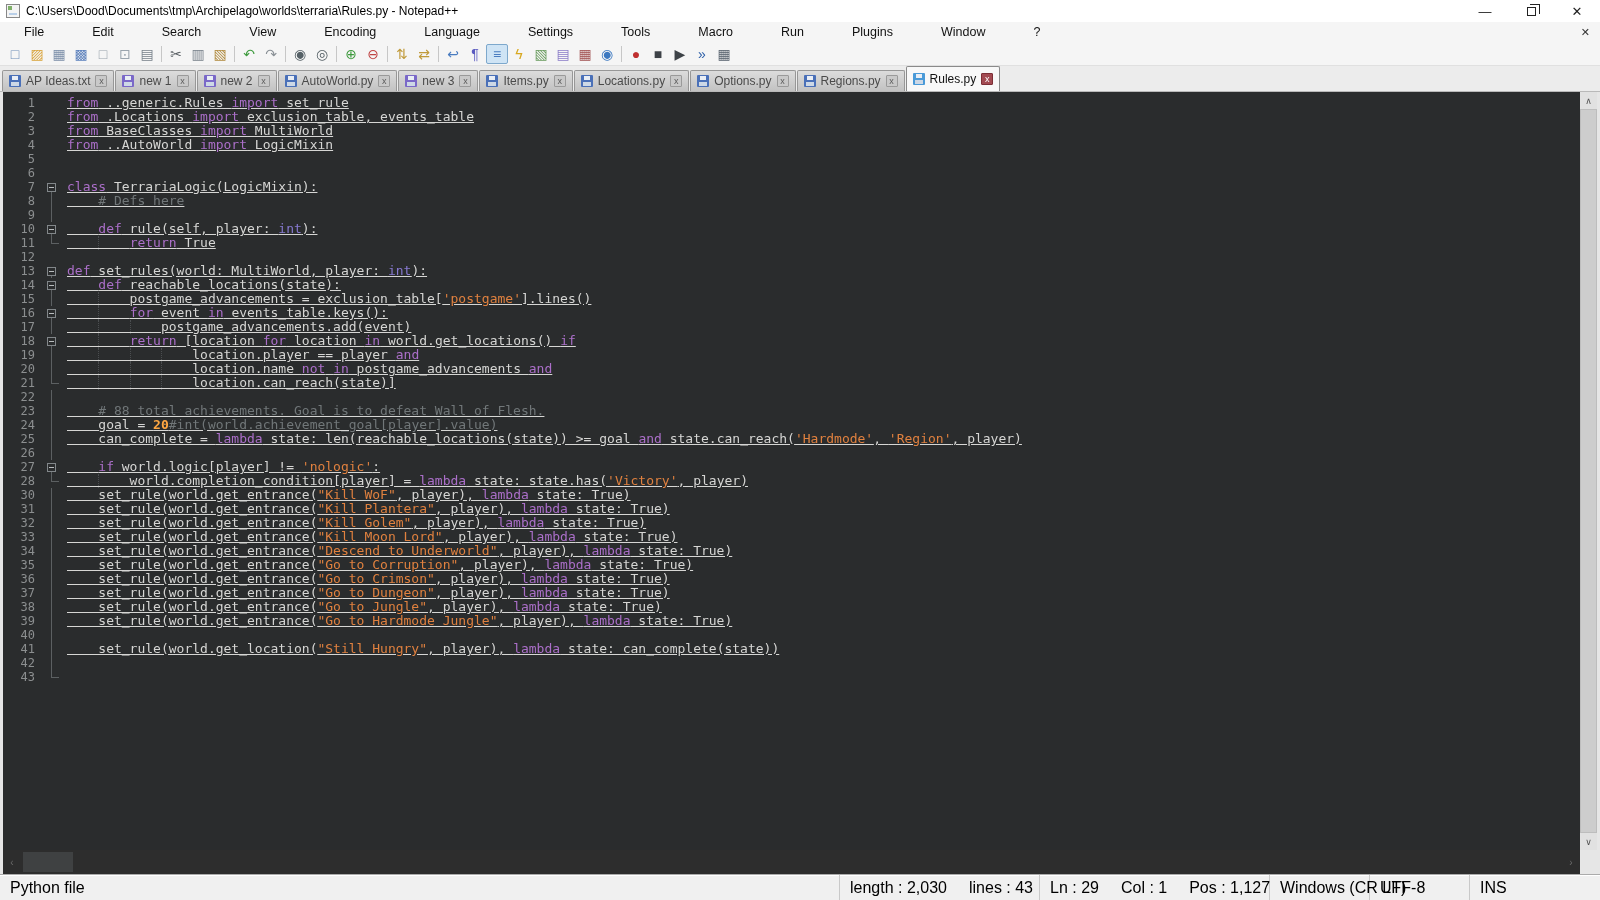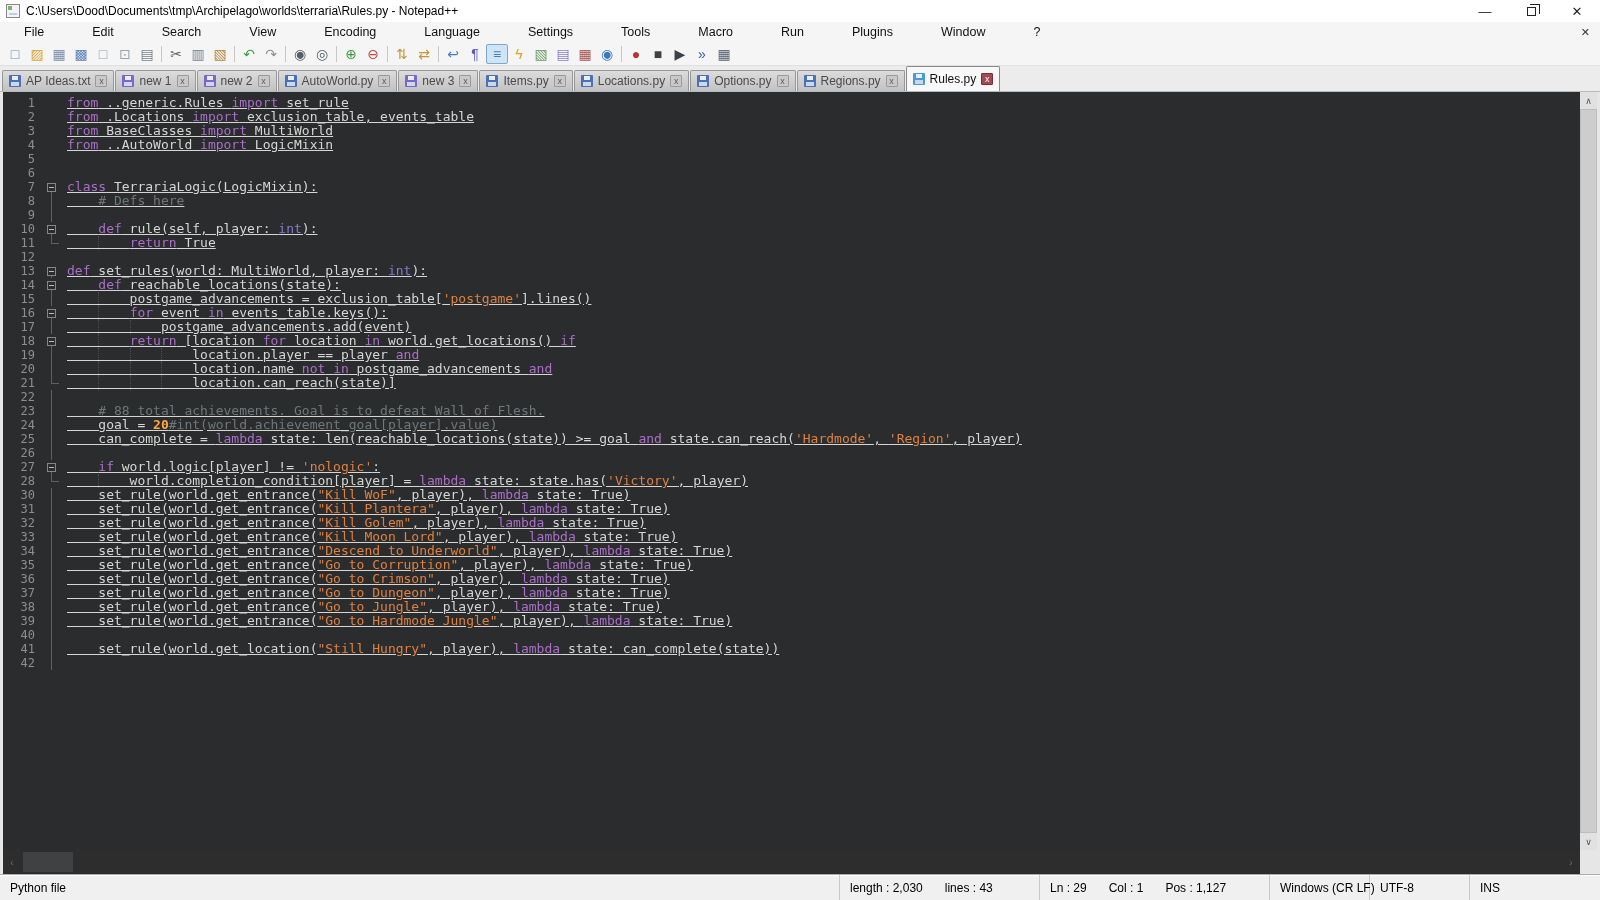--- a/index.html
+++ b/index.html
@@ -61,21 +61,21 @@
   .vscroll { width:17px; background:#e1e1e1; display:flex; flex-direction:column; align-items:center; flex:0 0 auto; }
   .varrow { height:17px; width:17px; display:flex; align-items:center; justify-content:center; font-size:9px; color:#505050; }
   .vthumb { flex:1; width:17px; background:#cdcdcd; border:1px solid #bdbdbd; }
   .hscroll-row { height:24px; display:flex; }
   .htrack { flex:1; background:#2d2d2d; display:flex; align-items:center; }
   .harrow { width:18px; text-align:center; color:#6a6a6a; font-size:10px; }
   .hthumb { width:50px; height:20px; background:#3f4142; margin-left:2px; }
   .hcorner { width:17px; background:#e6e6e6; }
 
   
-  .statusbar { height:26px; margin-top:0; background:#f0f0f0; border-top:1px solid #ababab; box-shadow:inset 0 1px 0 #ffffff; display:flex; align-items:center; font-size:12px; color:#000; flex:0 0 auto; }
+  .statusbar { height:26px; margin-top:0; background:#f0f0f0; border-top:1px solid #ababab; box-shadow:inset 0 1px 0 #ffffff; display:flex; align-items:center; font-size:16px; color:#000; flex:0 0 auto; }
   .ssec { height:100%; display:flex; align-items:center; padding:0 10px; border-right:1px solid #c9c9c9; white-space:pre; }
   .ssec.grow { flex:1; border-right:1px solid #c9c9c9; }
   .sgap { margin-right:22px; }
 </style>
 </head>
 <body>
 
 <div class="window">
 
   <div class="titlebar">
@@ -237,20 +237,21 @@
           <div class="line"><span class="lnum">33</span><span class="fold"><span class="vline"></span></span><span class="ltext"><span class="tk-d">    set_rule(world.get_entrance(</span><span class="tk-s">"Kill Moon Lord"</span><span class="tk-d">, player), </span><span class="tk-k">lambda</span><span class="tk-d"> state: True)</span></span></div>
           <div class="line"><span class="lnum">34</span><span class="fold"><span class="vline"></span></span><span class="ltext"><span class="tk-d">    set_rule(world.get_entrance(</span><span class="tk-s">"Descend to Underworld"</span><span class="tk-d">, player), </span><span class="tk-k">lambda</span><span class="tk-d"> state: True)</span></span></div>
           <div class="line"><span class="lnum">35</span><span class="fold"><span class="vline"></span></span><span class="ltext"><span class="tk-d">    set_rule(world.get_entrance(</span><span class="tk-s">"Go to Corruption"</span><span class="tk-d">, player), </span><span class="tk-k">lambda</span><span class="tk-d"> state: True)</span></span></div>
           <div class="line"><span class="lnum">36</span><span class="fold"><span class="vline"></span></span><span class="ltext"><span class="tk-d">    set_rule(world.get_entrance(</span><span class="tk-s">"Go to Crimson"</span><span class="tk-d">, player), </span><span class="tk-k">lambda</span><span class="tk-d"> state: True)</span></span></div>
           <div class="line"><span class="lnum">37</span><span class="fold"><span class="vline"></span></span><span class="ltext"><span class="tk-d">    set_rule(world.get_entrance(</span><span class="tk-s">"Go to Dungeon"</span><span class="tk-d">, player), </span><span class="tk-k">lambda</span><span class="tk-d"> state: True)</span></span></div>
           <div class="line"><span class="lnum">38</span><span class="fold"><span class="vline"></span></span><span class="ltext"><span class="tk-d">    set_rule(world.get_entrance(</span><span class="tk-s">"Go to Jungle"</span><span class="tk-d">, player), </span><span class="tk-k">lambda</span><span class="tk-d"> state: True)</span></span></div>
           <div class="line"><span class="lnum">39</span><span class="fold"><span class="vline"></span></span><span class="ltext"><span class="tk-d">    set_rule(world.get_entrance(</span><span class="tk-s">"Go to Hardmode Jungle"</span><span class="tk-d">, player), </span><span class="tk-k">lambda</span><span class="tk-d"> state: True)</span></span></div>
           <div class="line"><span class="lnum">40</span><span class="fold"><span class="vline"></span></span><span class="ltext"></span></div>
           <div class="line"><span class="lnum">41</span><span class="fold"><span class="vline"></span></span><span class="ltext"><span class="tk-d">    set_rule(world.get_location(</span><span class="tk-s">"Still Hungry"</span><span class="tk-d">, player), </span><span class="tk-k">lambda</span><span class="tk-d"> state: can_complete(state))</span></span></div>
           <div class="line"><span class="lnum">42</span><span class="fold"><span class="vline"></span></span><span class="ltext"></span></div>
+          <div class="line"><span class="lnum">43</span><span class="fold"><span class="vtop"></span><span class="hmid"></span></span><span class="ltext"></span></div>
         </div>
       <div class="vscroll">
         <div class="varrow">∧</div>
         <div class="vthumb"></div>
         <div class="varrow">∨</div>
       </div>
     </div>
     <div class="hscroll-row">
       <div class="htrack">
         <span class="harrow">‹</span>

